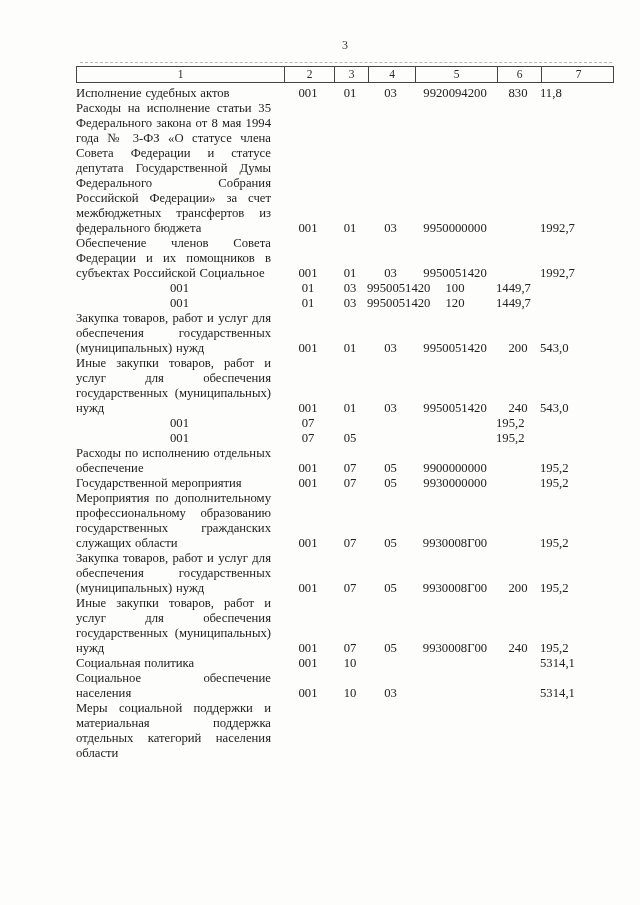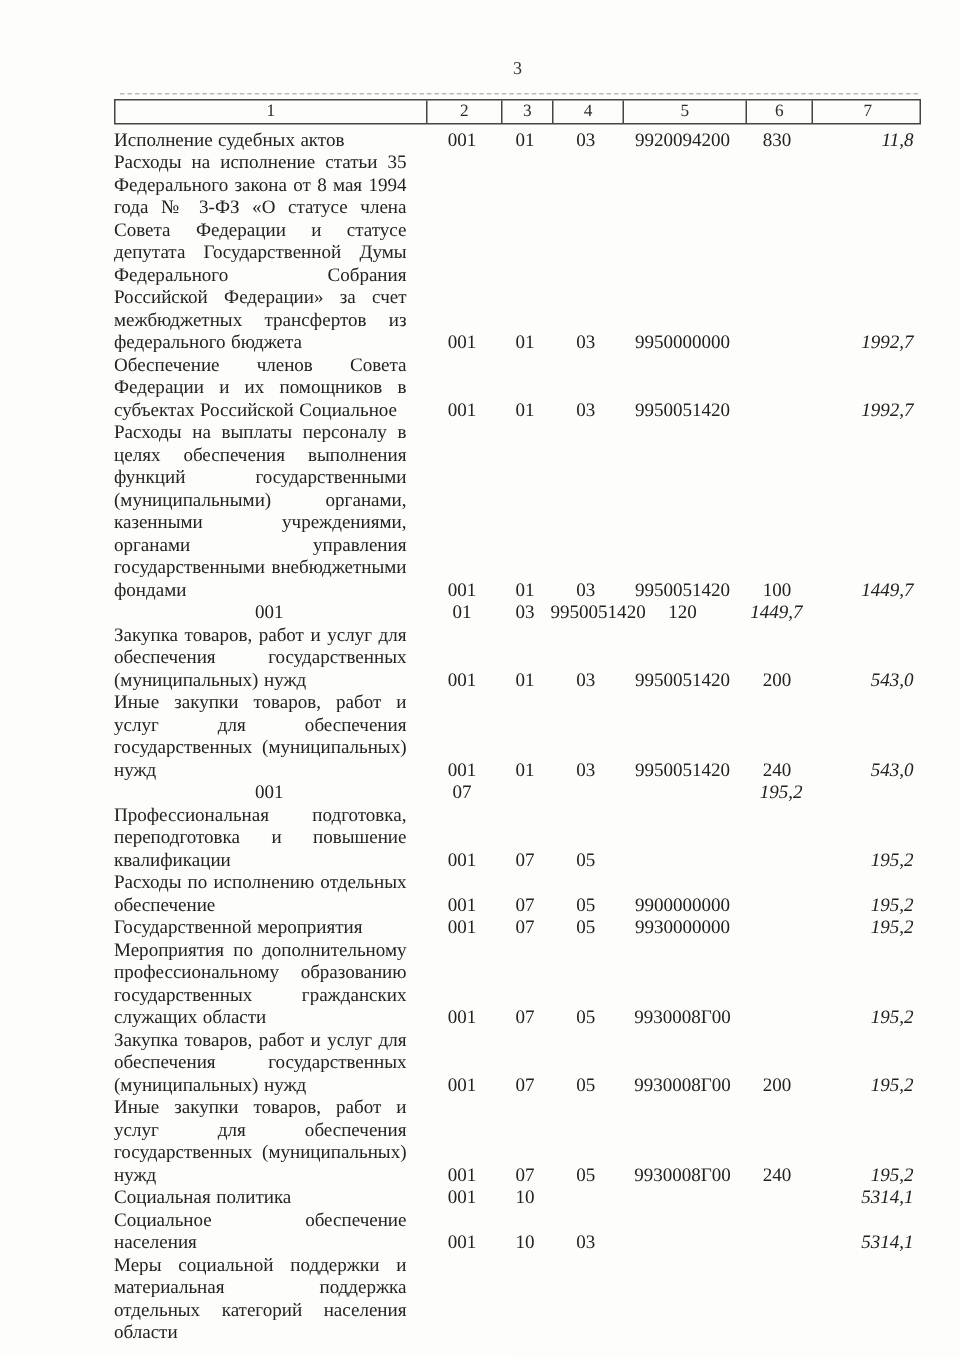--- a/index.html
+++ b/index.html
@@ -75,23 +75,22 @@
   }
   .name-cell {
     text-align: justify;
     padding-right: 12px;
     hyphens: auto;
     -webkit-hyphens: auto;
     word-spacing: 0.5px;
   }
   .num-cell { text-align: center; }
   .amount-cell {
-    text-align: right;
+    text-align: left;
     padding-right: 5px;
-    font-style: italic;
   }
 </style>
 </head>
 <body>
 
 <div class="sheet">
 
   <div class="pagenum">3</div>
 
   <div class="grid">
@@ -131,21 +130,20 @@
     <div class="td name-cell">Обеспечение членов Совета Федерации и их помощников в субъектах Российской Социальное</div>
     <div class="td num-cell">001</div>
     <div class="td num-cell">01</div>
     <div class="td num-cell">03</div>
     <div class="td num-cell">9950051420</div>
     <div class="td num-cell"></div>
     <div class="td amount-cell">1992,7</div>
   </div>
 
   <div class="tr">
-    <div class="td name-cell">Расходы на выплаты персоналу в целях обеспечения выполнения функций государственными (муниципальными) органами, казенными учреждениями, органами управления государственными внебюджетными фондами</div>
     <div class="td num-cell">001</div>
     <div class="td num-cell">01</div>
     <div class="td num-cell">03</div>
     <div class="td num-cell">9950051420</div>
     <div class="td num-cell">100</div>
     <div class="td amount-cell">1449,7</div>
   </div>
 
   <div class="tr">
     <div class="td num-cell">001</div>
@@ -179,21 +177,20 @@
   <div class="tr">
     <div class="td num-cell">001</div>
     <div class="td num-cell">07</div>
     <div class="td num-cell"></div>
     <div class="td num-cell"></div>
     <div class="td num-cell"></div>
     <div class="td amount-cell">195,2</div>
   </div>
 
   <div class="tr">
-    <div class="td name-cell">Профессиональная подготовка, переподготовка и повышение квалификации</div>
     <div class="td num-cell">001</div>
     <div class="td num-cell">07</div>
     <div class="td num-cell">05</div>
     <div class="td num-cell"></div>
     <div class="td num-cell"></div>
     <div class="td amount-cell">195,2</div>
   </div>
 
   <div class="tr">
     <div class="td name-cell">Расходы по исполнению отдельных обеспечение</div>

